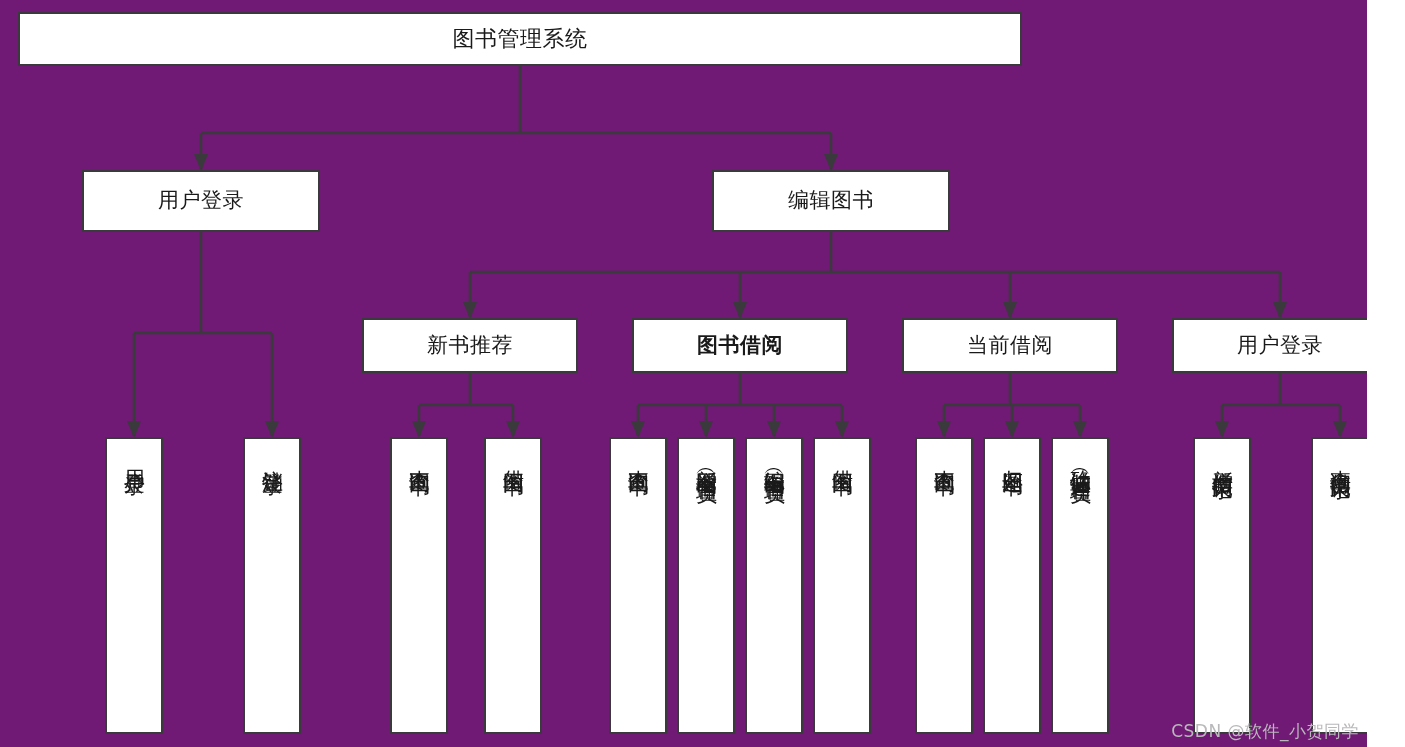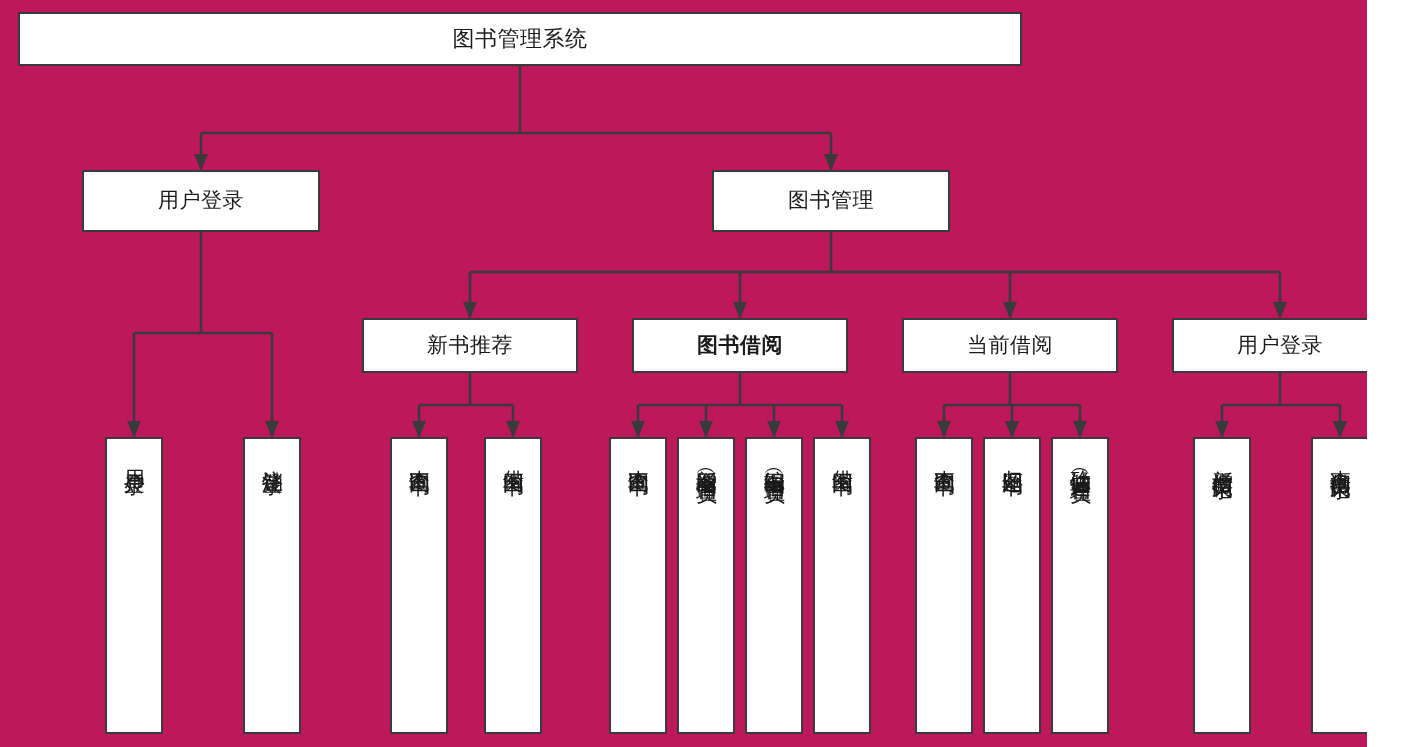--- a/index.html
+++ b/index.html
@@ -8,21 +8,21 @@
     padding: 0;
     background: #ffffff;
   }
   body {
     font-family: "DejaVu Sans", "Liberation Sans", sans-serif;
   }
   #canvas {
     position: relative;
     width: 1367px;
     height: 747px;
-    background: #be185d;
+    background: #701a75;
     overflow: hidden;
   }
   #edges {
     position: absolute;
     left: 0;
     top: 0;
     width: 1405px;
     height: 747px;
     pointer-events: none;
   }
@@ -137,21 +137,21 @@
     </svg>
 
   <div id="nodes-layer">
       <div class="node horiz root" style="left: 18px; top: 12px; width: 1004px; height: 54px; border-color: rgb(58, 58, 60); background: rgb(255, 255, 255); color: rgb(26, 26, 26);">
         <span class="label">图书管理系统</span>
       </div>
       <div class="node horiz" style="left: 82px; top: 170px; width: 238px; height: 62px; border-color: rgb(58, 58, 60); background: rgb(255, 255, 255); color: rgb(26, 26, 26);">
         <span class="label">用户登录</span>
       </div>
       <div class="node horiz" style="left: 712px; top: 170px; width: 238px; height: 62px; border-color: rgb(58, 58, 60); background: rgb(255, 255, 255); color: rgb(26, 26, 26);">
-        <span class="label">图书管理</span>
+        <span class="label">编辑图书</span>
       </div>
       <div class="node horiz" style="left: 362px; top: 318px; width: 216px; height: 55px; border-color: rgb(58, 58, 60); background: rgb(255, 255, 255); color: rgb(26, 26, 26);">
         <span class="label">新书推荐</span>
       </div>
       <div class="node horiz" style="left: 632px; top: 318px; width: 216px; height: 55px; border-color: rgb(58, 58, 60); background: rgb(255, 255, 255); color: rgb(26, 26, 26); font-weight: bold;">
         <span class="label">图书借阅</span>
       </div>
       <div class="node horiz" style="left: 902px; top: 318px; width: 216px; height: 55px; border-color: rgb(58, 58, 60); background: rgb(255, 255, 255); color: rgb(26, 26, 26);">
         <span class="label">当前借阅</span>
       </div>
@@ -192,13 +192,14 @@
         <span class="label">确认归还（管理员）</span>
       </div>
       <div class="node vert" style="left: 1193px; top: 437px; width: 58px; height: 297px; border-color: rgb(58, 58, 60); background: rgb(255, 255, 255); color: rgb(26, 26, 26);">
         <span class="label">新增借阅记录</span>
       </div>
       <div class="node vert" style="left: 1311px; top: 437px; width: 58px; height: 297px; border-color: rgb(58, 58, 60); background: rgb(255, 255, 255); color: rgb(26, 26, 26);">
         <span class="label">查询借阅记录</span>
       </div>
     </div>
 
+  <div id="watermark">CSDN @软件_小贺同学</div>
 </div>
 
 </body></html>

